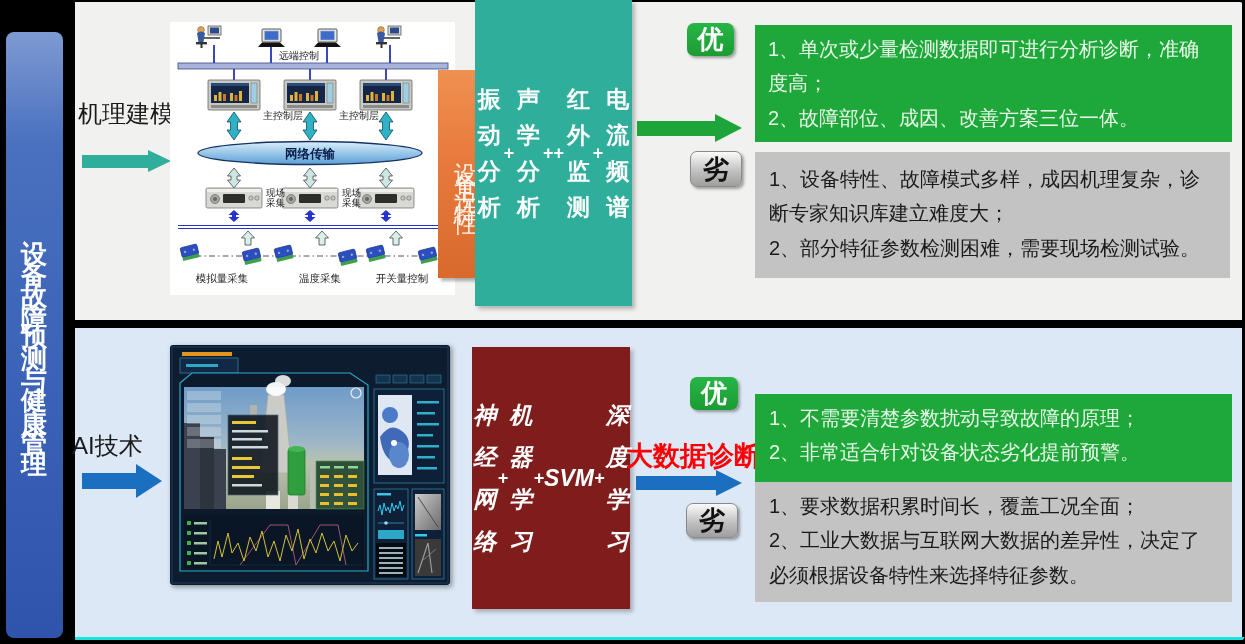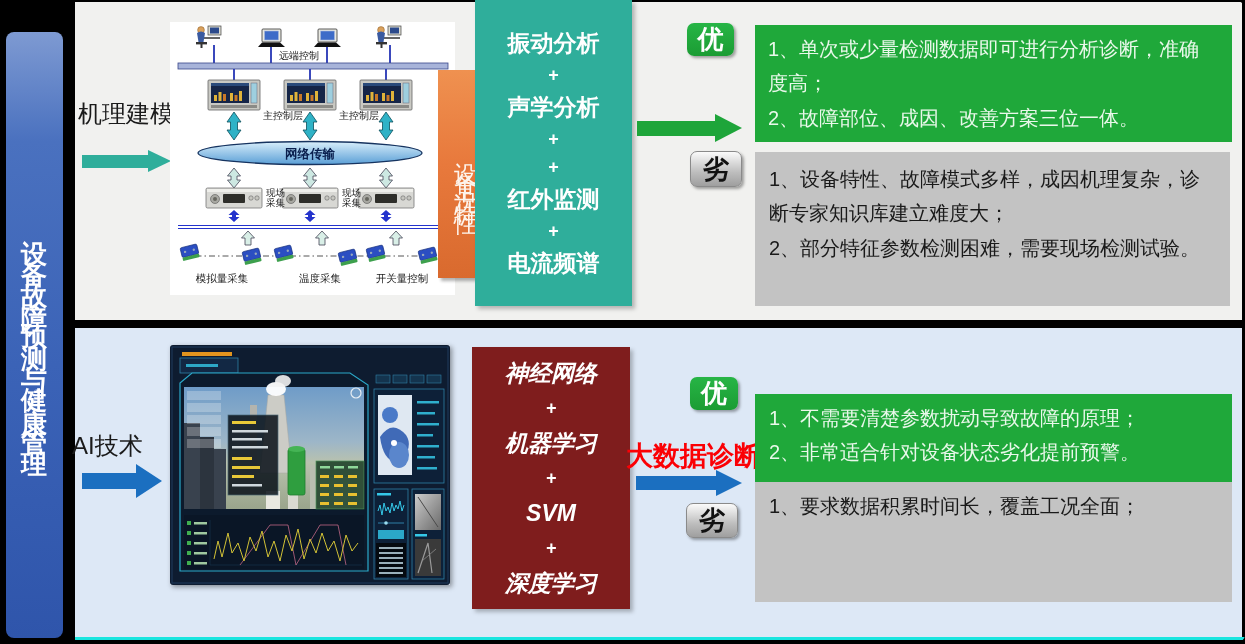--- a/index.html
+++ b/index.html
@@ -32,40 +32,40 @@
   .blue-arrow-diag{left:636px;top:470px;}
   .blue-arrow-diag .shaft{width:80px;height:14px;background:#1b6fc0;}
   .blue-arrow-diag .head{border-top:13px solid transparent;border-bottom:13px solid transparent;border-left:26px solid #1b6fc0;}
   .red-lbl{position:absolute;color:#fb0005;font-weight:700;font-size:27px;white-space:nowrap;}
   .red-top{left:633px;top:82px;}
   .red-bottom{left:626px;top:438px;}
   .orange-box{position:absolute;left:438px;top:70px;width:55px;height:208px;
               background:linear-gradient(180deg,#ef9150 0%,#e8793c 45%,#d96a2e 100%);
               display:flex;align-items:center;justify-content:center;box-shadow:3px 3px 3px rgba(0,0,0,.3);}
   .v-text2{writing-mode:vertical-rl;text-orientation:upright;color:#fdf4ec;font-size:23px;letter-spacing:10px;line-height:1;}
-  .stack-box{position:absolute;display:flex;flex-direction:column;align-items:center;justify-content:center;
+  .stack-box{position:absolute;display:flex;flex-direction:row;align-items:center;justify-content:center;
              color:#fff;font-weight:700;text-align:center;}
   .teal-box{left:475px;top:0;width:157px;height:306px;background:#2fae9b;box-shadow:3px 3px 4px rgba(0,0,0,.25);}
   .blue-box{left:472px;top:347px;width:158px;height:262px;background:#7f1d1d;box-shadow:3px 3px 4px rgba(0,0,0,.25);font-style:italic;}
   .stack-box .item{font-size:23px;line-height:36px;}
   .blue-box .item{line-height:42px;}
   .stack-box .plus{font-size:18px;font-weight:700;line-height:28px;}
   .badge{position:absolute;display:flex;align-items:center;justify-content:center;
          font-size:26px;font-weight:700;border-radius:7px;box-shadow:2px 2px 3px rgba(0,0,0,.35);}
   .badge-pro{background:linear-gradient(180deg,#27b546,#1b9c33);color:#fff;}
   .badge-con{background:linear-gradient(180deg,#fbfbfb,#bdbdbd 60%,#9f9f9f);color:#111;border:1px solid #8a8a8a;}
   .pro-top{left:687px;top:23px;width:47px;height:33px;}
   .con-top{left:690px;top:151px;width:50px;height:34px;}
   .pro-bottom{left:690px;top:377px;width:48px;height:33px;}
   .con-bottom{left:686px;top:503px;width:50px;height:33px;}
   .box{position:absolute;font-size:20px;line-height:1.72;padding:7px 14px;box-sizing:border-box;}
   .green-box{background:#1fa83a;color:#e9f8ea;}
   .gray-box{background:#c3c3c3;color:#1a1a1a;}
   .gbox-top{left:755px;top:25px;width:477px;height:117px;padding-left:13px;}
-  .graybox-top{left:755px;top:152px;width:475px;height:154px;padding-top:10px;}
+  .graybox-top{left:755px;top:152px;width:475px;height:126px;padding-top:10px;}
   .gbox-bottom{left:755px;top:394px;width:477px;height:88px;}
   .graybox-bottom{left:755px;top:482px;width:477px;height:120px;}
   .net-diagram{position:absolute;left:170px;top:22px;}
   .dash-img{position:absolute;left:170px;top:345px;box-shadow:2px 2px 5px rgba(0,0,0,.4);}
   svg text{font-family:"Liberation Sans","DejaVu Sans",sans-serif;}
 </style>
 </head>
 <body>
 
 <div class="stage">
@@ -488,15 +488,16 @@
 
   <div class="badge badge-pro pro-bottom">优</div>
   <div class="box green-box gbox-bottom">
     <div class="box-item">1、不需要清楚参数扰动导致故障的原理；</div>
     <div class="box-item">2、非常适合针对设备状态劣化提前预警。</div>
   </div>
 
   <div class="badge badge-con con-bottom">劣</div>
   <div class="box gray-box graybox-bottom">
     <div class="box-item">1、要求数据积累时间长，覆盖工况全面；</div>
+    <div class="box-item">2、工业大数据与互联网大数据的差异性，决定了必须根据设备特性来选择特征参数。</div>
   </div>
 
 </div>
 
 </body></html>

